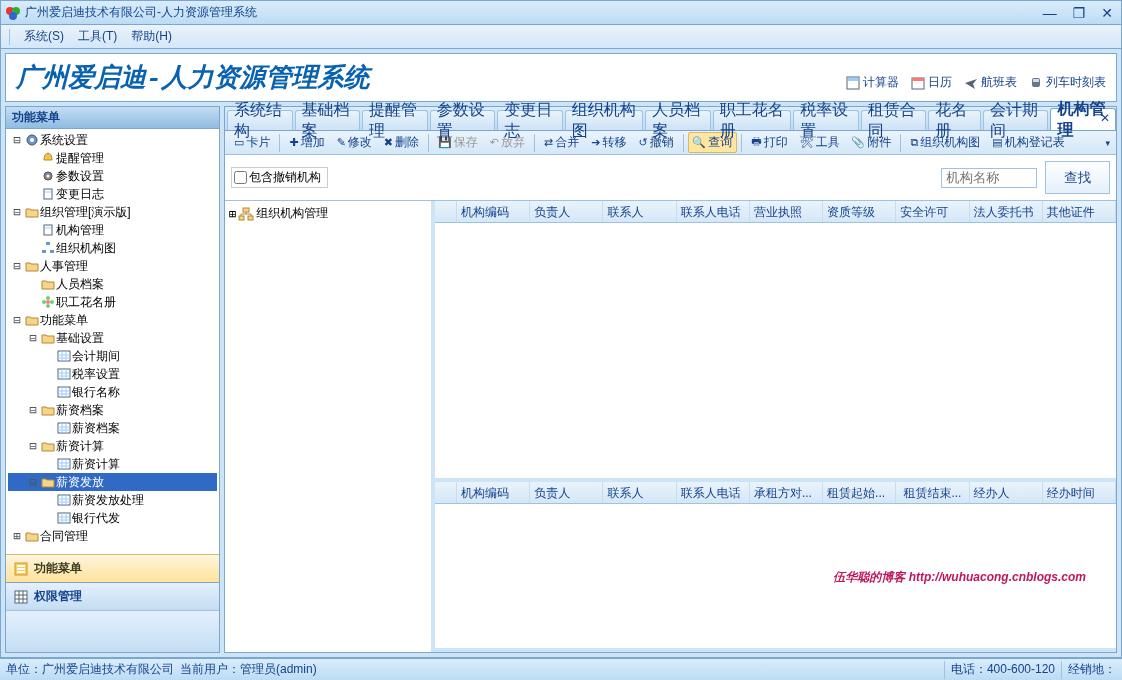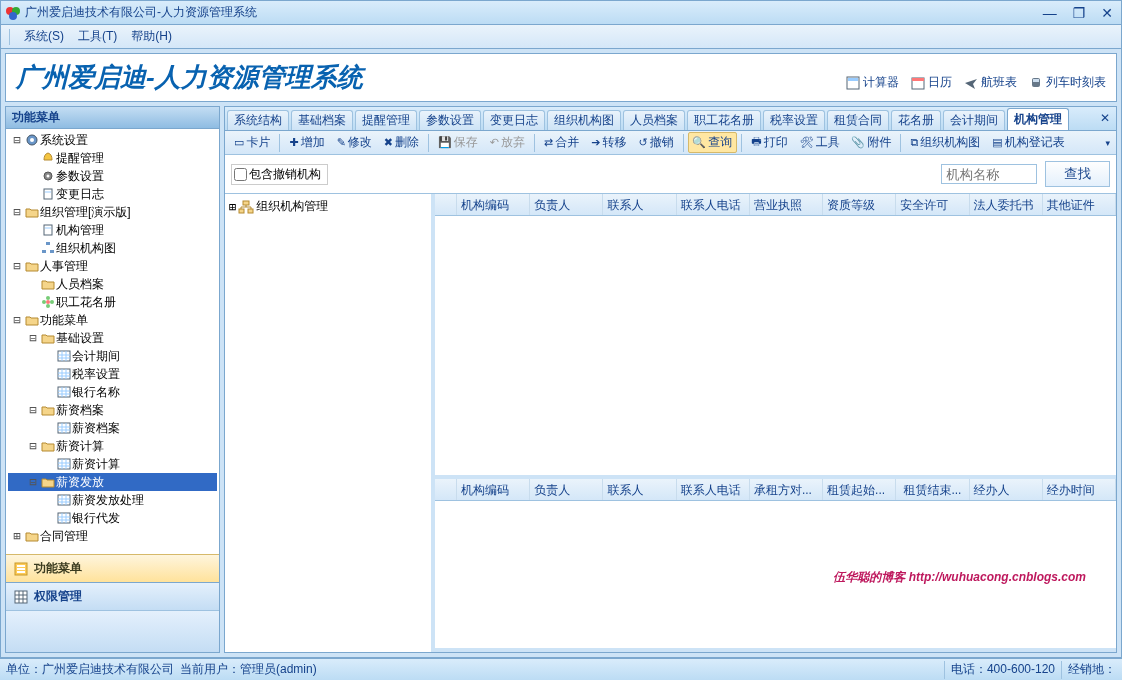--- a/index.html
+++ b/index.html
@@ -13,21 +13,21 @@
 .titlebar .winbtns span { cursor: pointer; padding: 0 4px; }
 
 
 .menubar { height: 24px; background: linear-gradient(#eaf3fb,#d4e7f8); border: 1px solid #7ba7ce; border-top: none; display: flex; align-items: center; padding-left: 8px; gap: 14px; color: #15428b; }
 .menubar .sep { width: 1px; height: 16px; background: #9ec2e0; }
 .menubar span { cursor: pointer; }
 
 
 .container { display: flex; flex-direction: column; height: calc(100% - 25px - 24px - 22px); border: 1px solid #7ba7ce; border-top:none; padding: 4px; background: #cde3f6; }
 .header-row { background: #fff; border: 1px solid #7ba7ce; padding: 6px 10px; margin-bottom: 4px; display: flex; align-items: flex-end; justify-content: space-between; }
-.header-row h1 { font-size: 26px; color: #0862b0; font-style: italic; font-weight: bold; font-family: Liberation Sans, sans-serif; }
+.header-row h1 { font-size: 26px; color: #0862b0; font-style: italic; font-weight: bold; font-family: Liberation Mono, monospace; }
 .header-tools { display: flex; gap: 12px; color: #15428b; align-items: center; padding-bottom: 4px; }
 .header-tools span { cursor: pointer; display: flex; align-items: center; gap: 3px; }
 .mini-icon { width: 14px; height: 14px; display: inline-block; }
 
 
 .mainsplit { display: flex; flex: 1; gap: 4px; min-height: 0; }
 
 
 .leftpanel { width: 215px; display: flex; flex-direction: column; background: #fff; border: 1px solid #7ba7ce; }
 .panel-header { height: 22px; background: linear-gradient(#c3ddf3,#8fbce2); color: #15428b; font-weight: bold; display: flex; align-items: center; padding-left: 6px; border-bottom: 1px solid #7ba7ce; }
@@ -37,36 +37,36 @@
 .tree-item .ticon { width: 16px; height: 14px; display: flex; align-items: center; justify-content: center; }
 .tree-item.selected { background: #316ac5; color: #fff; }
 .tree-item.d0 { padding-left: 2px; } .tree-item.d1 { padding-left: 18px; } .tree-item.d2 { padding-left: 34px; }
 .navbtn { height: 28px; background: linear-gradient(#fef5dd,#ffe29b); border-top: 1px solid #d6b96a; display: flex; align-items: center; padding-left: 8px; font-weight: bold; color: #3b3b1f; cursor: pointer; gap: 6px; }
 .navbtn.blue { background: linear-gradient(#e4f0fc,#c4ddf4); border-top: 1px solid #7ba7ce; color: #15428b; }
 .bottom-pad { height: 42px; background: linear-gradient(#e4f0fc,#c4ddf4); border-top: 1px solid #9ec2e0; }
 
 
 .rightpanel { flex: 1; display: flex; flex-direction: column; background: #fff; border: 1px solid #7ba7ce; min-width: 0; }
 .tabstrip { height: 24px; background: linear-gradient(#d9ecfb,#bcdcf4); border-bottom: 1px solid #7ba7ce; display: flex; align-items: flex-end; position: relative; }
-.tab { height: 20px; padding: 0 6px; margin-left: 2px; background: linear-gradient(#eaf3fb,#cde3f6); border: 1px solid #9ec2e0; border-bottom: none; border-radius: 3px 3px 0 0; color: #15428b; display: flex; align-items: center; cursor: pointer; font-size: 12px; }
+.tab { height: 20px; padding: 0 6px; margin-left: 2px; background: linear-gradient(#eaf3fb,#cde3f6); border: 1px solid #9ec2e0; border-bottom: none; border-radius: 3px 3px 0 0; color: #15428b; display: flex; align-items: center; cursor: pointer; font-size: 16px; }
 .tab.active { background: #fff; border-color: #7ba7ce; height: 22px; font-weight: bold; }
 .tab-close { position: absolute; right: 6px; top: 4px; cursor: pointer; color: #15428b; font-size: 12px; }
 
 .toolbar { height: 24px; background: linear-gradient(#eaf3fb,#d4e7f8); border-bottom: 1px solid #9ec2e0; display: flex; align-items: center; padding: 0 4px; gap: 2px; }
 .tbtn { display: flex; align-items: center; gap: 2px; padding: 1px 4px; border: 1px solid transparent; border-radius: 2px; cursor: pointer; color: #15428b; }
 .tbtn.disabled { color: #999; }
 .tbtn.active { background: #ffe7a2; border-color: #d6b96a; }
 .tbn-sep { width: 1px; height: 18px; background: #9ec2e0; margin: 0 2px; }
 .toolbar .chev { font-size: 9px; color: #15428b; margin-left: auto; cursor: pointer; padding: 2px; }
 
 .filterbar { padding: 6px; border-bottom: 1px solid #9ec2e0; display: flex; align-items: center; }
 .filterbar label { display: flex; align-items: center; gap: 2px; border: 1px solid #ccc; padding: 1px 6px 1px 2px; }
 .filterbar .spacer { flex: 1; }
 .filterbar input[type=text] { border: 1px solid #9ec2e0; height: 20px; width: 96px; padding: 0 4px; }
-.filterbar button { height: 26px; padding: 0 18px; margin-left: 8px; border: 1px solid #9ec2e0; background: linear-gradient(#fefefe,#e4f0fc); cursor: pointer; color: #15428b; }
+.filterbar button { height: 33px; padding: 0 18px; margin-left: 8px; border: 1px solid #9ec2e0; background: linear-gradient(#fefefe,#e4f0fc); cursor: pointer; color: #15428b; }
 
 .contentsplit { flex: 1; display: flex; min-height: 0; }
 .orgtree-panel { width: 210px; border-right: 4px solid #cde3f6; display: flex; flex-direction: column; }
 .orgtree-header, .gridheader { height: 22px; background: linear-gradient(#d9ecfb,#bcdcf4); color: #15428b; display: flex; align-items: center; padding-left: 6px; border-bottom: 1px solid #9ec2e0; }
 .orgtree-body { flex: 1; padding: 4px; }
 .orgtree-body .node { display: flex; align-items: center; gap: 2px; cursor: pointer; }
 
 .gridstack { flex: 1; display: flex; flex-direction: column; min-width: 0; }
 .grid { flex: 1; border-bottom: 4px solid #cde3f6; display: flex; flex-direction: column; min-height: 0; }
 .grid:last-child { border-bottom: none; }

